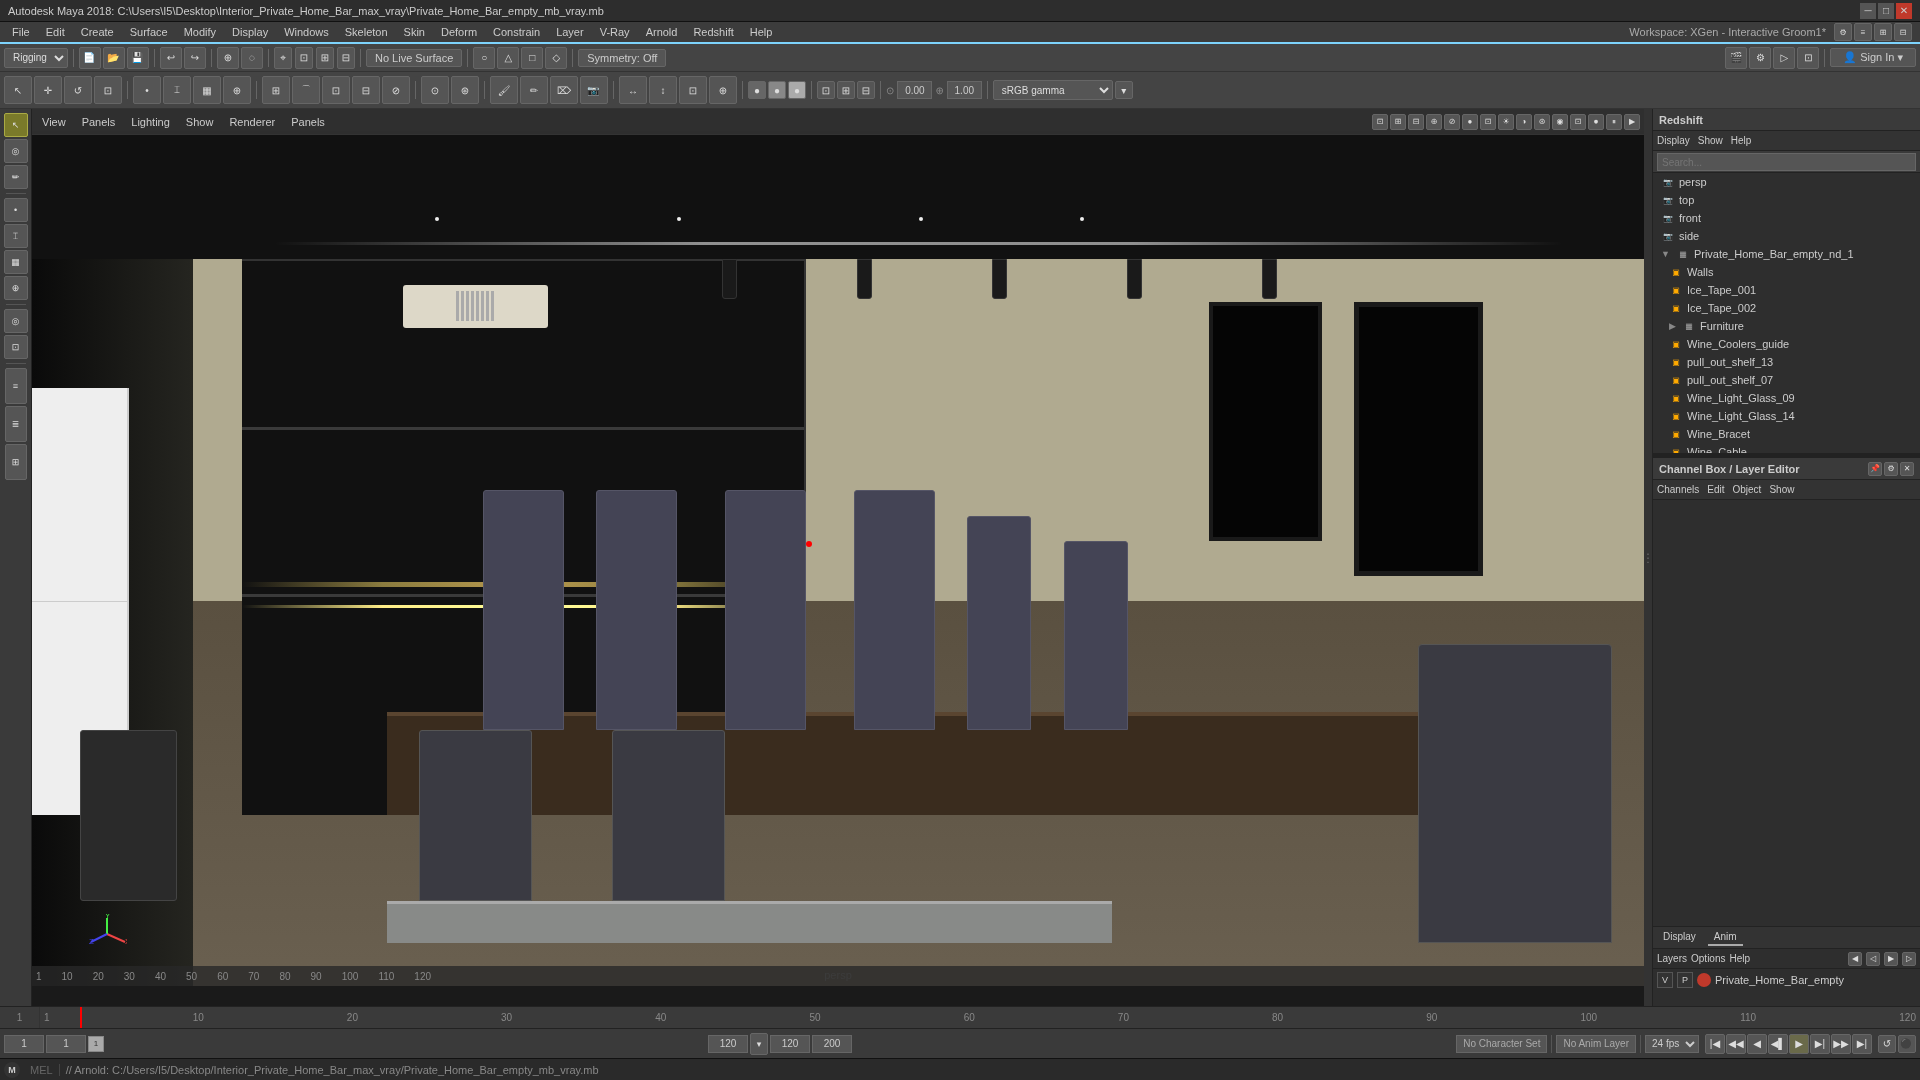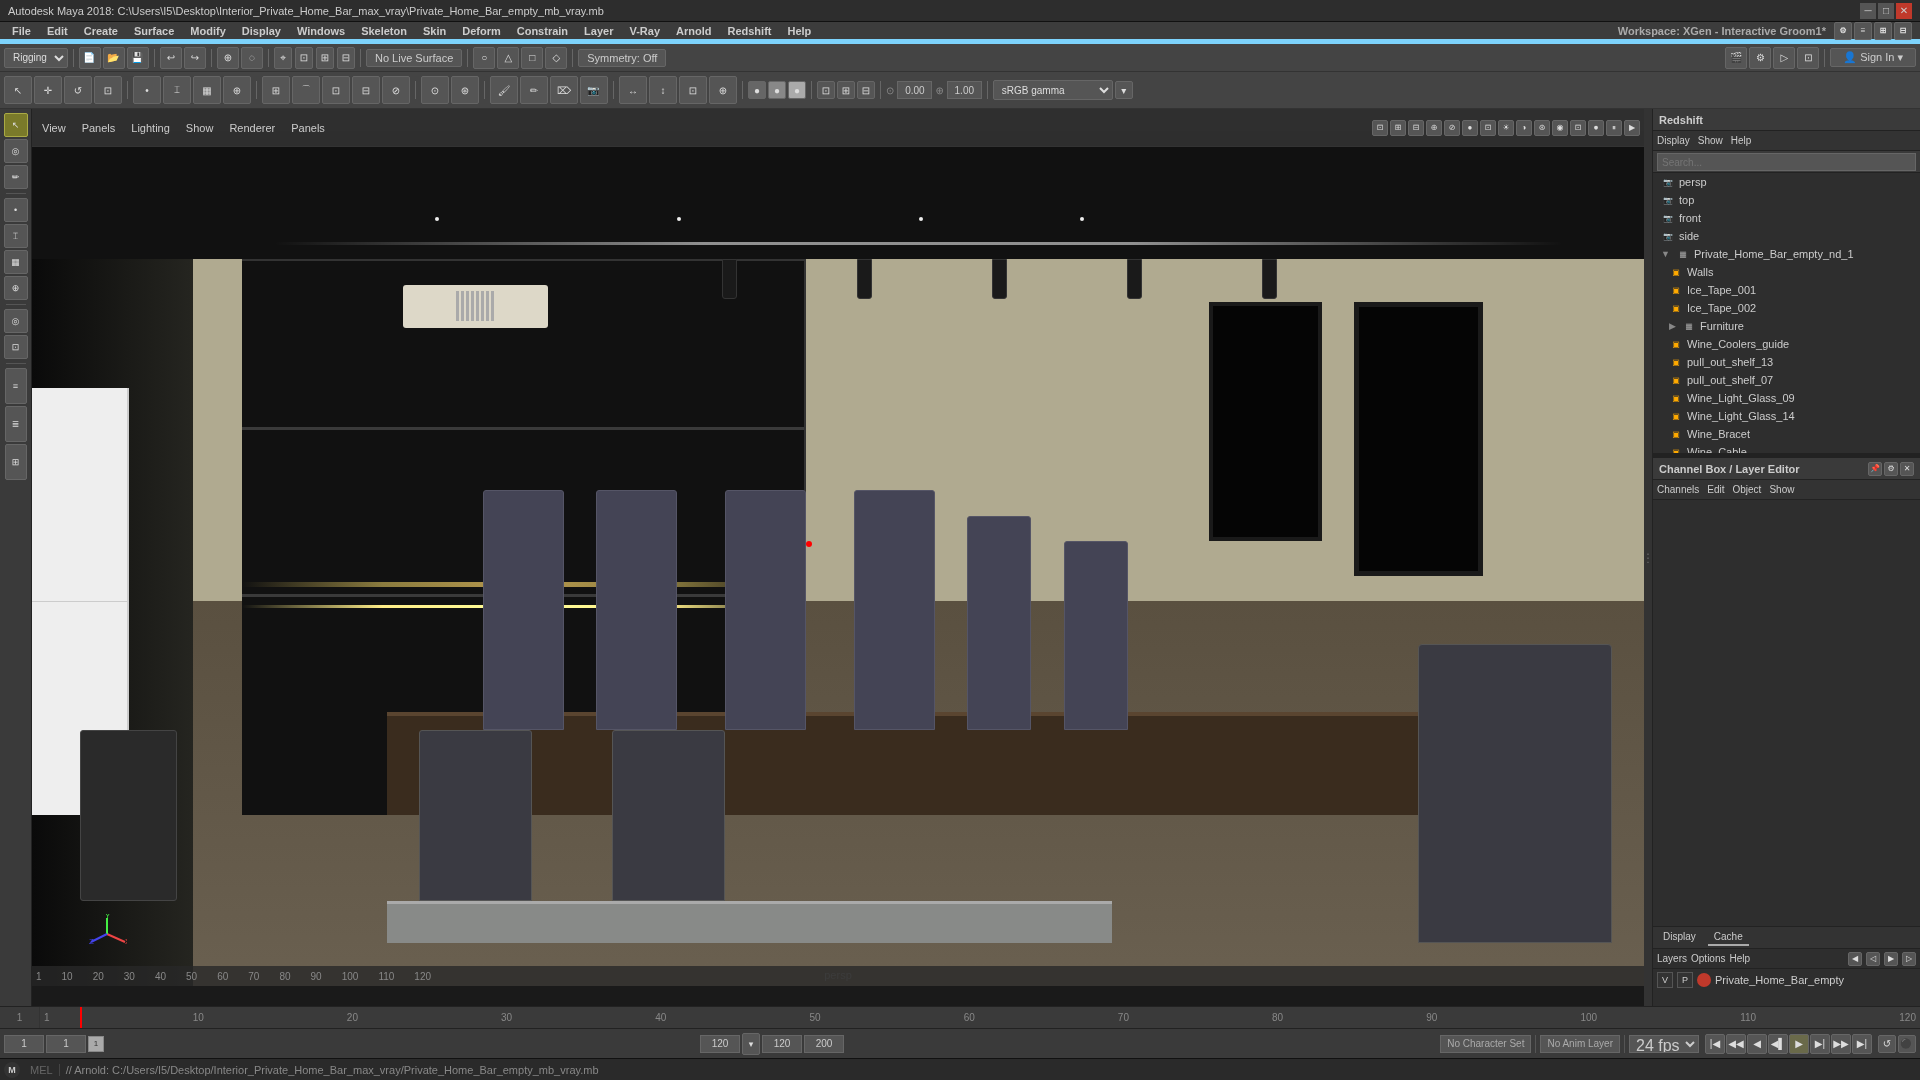--- a/index.html
+++ b/index.html
@@ -11,22 +11,21 @@
       border-bottom: 1px solid #111; padding: 0 8px;
     }
     #title-bar .title { font-size: 11px; color: #ccc; }
     #title-bar .win-controls { display: flex; gap: 2px; }
     #title-bar .win-btn { width: 16px; height: 16px; background: #555; border: none; color: #ccc; font-size: 10px; cursor: pointer; display: flex; align-items: center; justify-content: center; }
     #title-bar .win-btn.close { background: #c0392b; }
 
     
     #menu-bar {
       width: 100%; height: 22px; background: #3c3c3c; display: flex; align-items: center; padding: 0 4px;
-      border-bottom: 5px solid #7dd3fc;
-      font-weight: bold;
+      border-bottom: 2px solid #7dd3fc;
     }
     .menu-item { padding: 2px 8px; color: #ccc; font-size: 11px; cursor: pointer; }
 
     
     #toolbar-area {
       width: 100%; background: #444; border-bottom: 1px solid #333;
     }
     #toolbar-row1 {
       height: 28px; display: flex; align-items: center; padding: 0 4px; gap: 2px; border-bottom: 1px solid #333;
     }
@@ -70,21 +69,21 @@
     .tool-btn.active { background: #7a7a2a; border-color: #aaaa44; }
     .tool-sep { width: 20px; height: 1px; background: #555; margin: 2px 0; }
 
     
     #viewport-area {
       flex: 1; position: relative; background: #1a1a1a; overflow: hidden;
     }
 
     
     #viewport-toolbar {
-      position: absolute; top: 0; left: 0; right: 0; height: 38px; 
+      position: absolute; top: 0; left: 0; right: 0; height: 26px; 
       background: rgba(50,50,50,0.9); display: flex; align-items: center; padding: 0 4px; gap: 4px;
       border-bottom: 1px solid #333; z-index: 10;
     }
     .vp-menu { color: #ccc; font-size: 11px; padding: 2px 6px; cursor: pointer; }
 
     
     .persp-label {
       position: absolute; bottom: 5px; left: 50%; transform: translateX(-50%);
       color: #888; font-size: 11px;
     }
@@ -110,21 +109,21 @@
       width: 20px; height: 20px; background: #555; border: 1px solid #666;
       color: #ddd; font-size: 10px; cursor: pointer; display: flex; align-items: center; justify-content: center;
       border-radius: 2px;
     }
     .pb-input {
       width: 40px; height: 18px; background: #555; border: 1px solid #666;
       color: #ccc; font-size: 10px; text-align: center;
     }
     .pb-fps {
       background: #555; border: 1px solid #666; color: #ccc;
-      font-size: 16px; height: 18px; padding: 0 2px;
+      font-size: 10px; height: 18px; padding: 0 2px;
     }
     .no-char-set, .no-anim-layer {
       background: #555; border: 1px solid #666; color: #aaa;
       font-size: 10px; padding: 0 6px; height: 18px; display: flex; align-items: center;
     }
 
     
     #status-bar {
       height: 22px; background: #2a2a2a; border-top: 1px solid #111;
       display: flex; align-items: center; padding: 0 4px;
@@ -765,21 +764,21 @@
         <span class="cb-menu">Show</span>
       </div>
       <div class="cb-content">
         
       </div>
     </div>
 
     <div id="layer-editor">
       <div class="layer-tabs">
         <span class="layer-tab">Display</span>
-        <span class="layer-tab active">Cache</span>
+        <span class="layer-tab active">Anim</span>
       </div>
       <div class="layer-options">
         <span class="layer-opt">Layers</span>
         <span class="layer-opt">Options</span>
         <span class="layer-opt">Help</span>
         <div style="flex:1;"></div>
         <div class="tb-btn" style="width:14px;height:14px;font-size:8px;">◀</div>
         <div class="tb-btn" style="width:14px;height:14px;font-size:8px;">◁</div>
         <div class="tb-btn" style="width:14px;height:14px;font-size:8px;">▶</div>
         <div class="tb-btn" style="width:14px;height:14px;font-size:8px;">▷</div>

